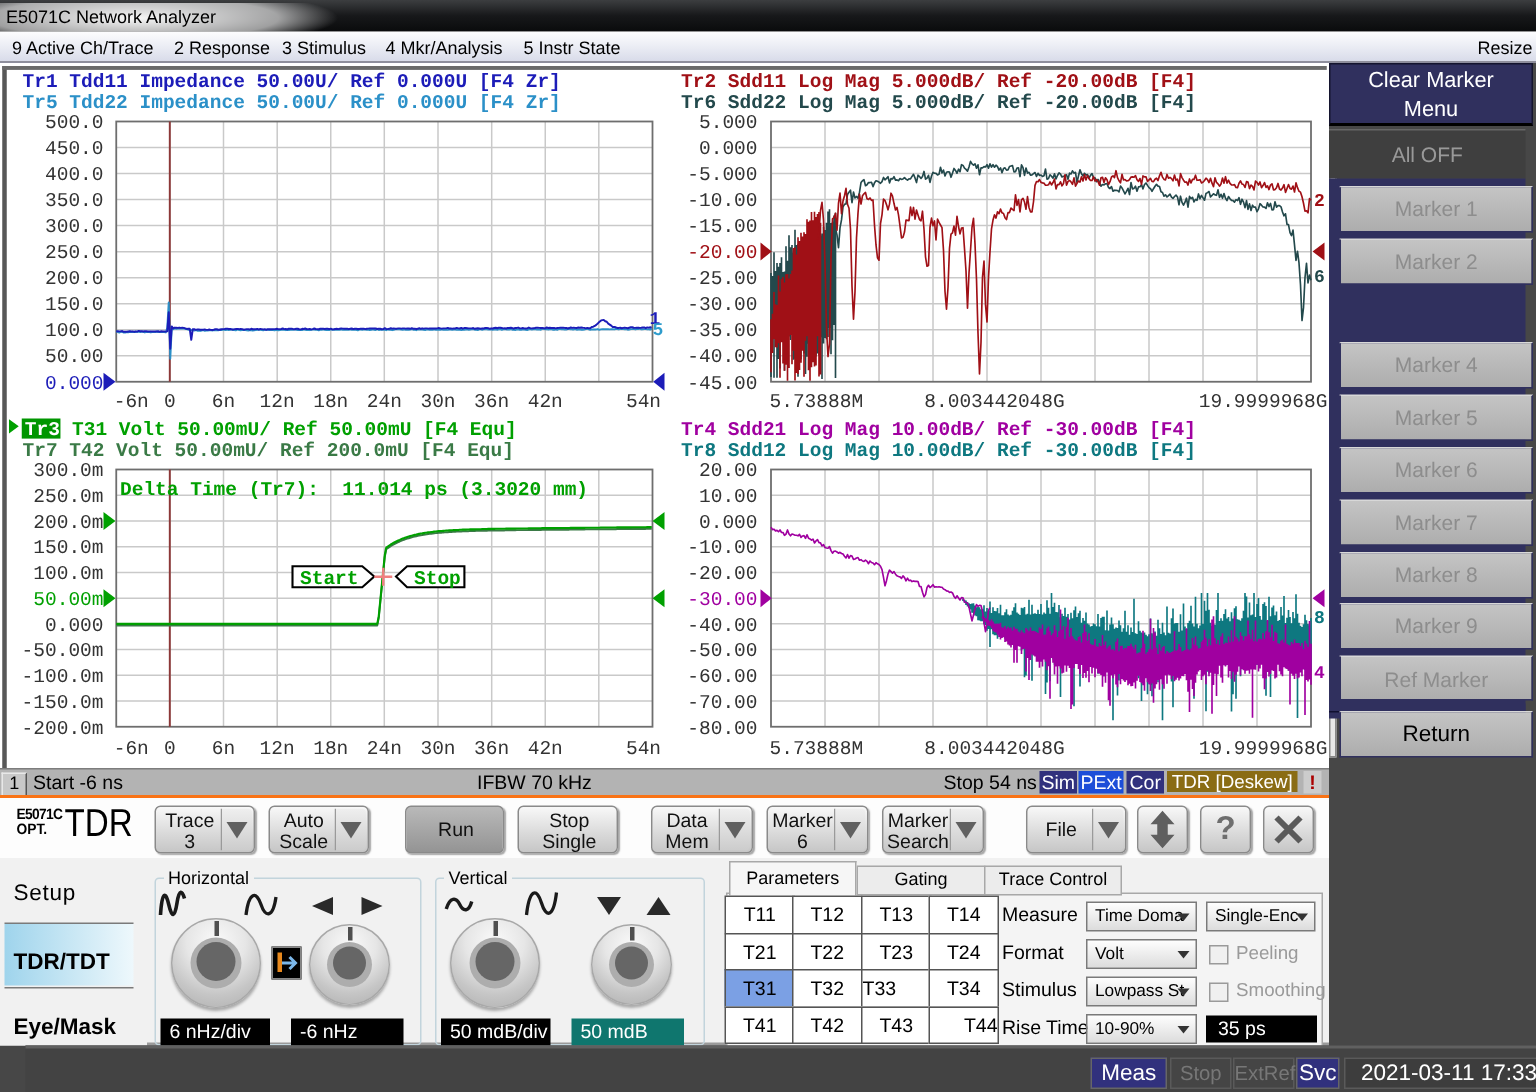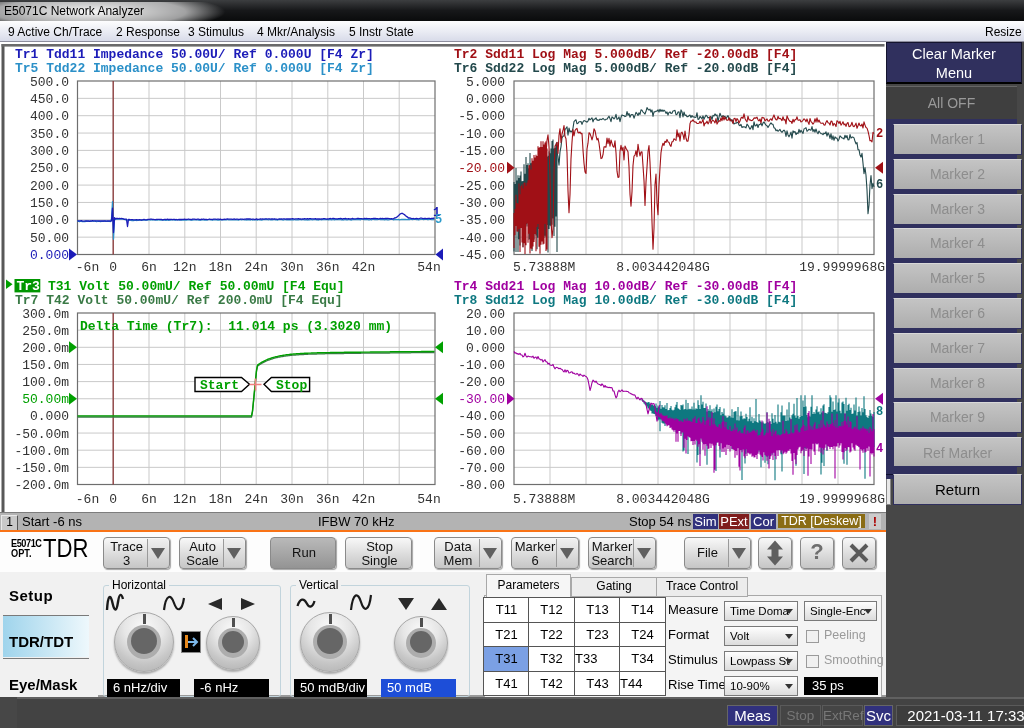--- a/index.html
+++ b/index.html
@@ -218,38 +218,37 @@
       <path d="M249.5 342.5 h12 M255.5 336.5 v12" stroke="#f08080" stroke-width="1.6" fill="none"></path>
     </svg>
   </div>
 <div class="abs" style="left:886px;top:42px;width:138px;height:655px;background:#474747">
     <div style="position:absolute;left:2;top:0;width:136px;height:42px;background:#30305e;border:1px solid #14142e;border-bottom:2px solid #000;box-sizing:border-box;color:#fff;font-size:14.5px;text-align:center;line-height:19px;padding-top:2px">Clear Marker<br>Menu</div>
     <div style="position:absolute;left:1;top:44px;width:5px;height:419px;background:#e8e8e8;border:1px solid #888;box-sizing:border-box"></div>
     <div style="position:absolute;left:7;top:44px;width:131px;height:33px;background:#3f3f3f;border-top:1px solid #666;box-sizing:border-box;color:#999;font-size:14px;text-align:center;line-height:33px">All OFF</div>
     <div style="position:absolute;left:7;top:77px;width:131px;height:360px;background:#30305e"></div>
     <div class="mbtn" style="top:82px">Marker 1</div>
     <div class="mbtn" style="top:117px">Marker 2</div>
-    <div class="mbtn" style="top:152px">Marker 3</div>
     <div class="mbtn" style="top:186px">Marker 4</div>
     <div class="mbtn" style="top:221px">Marker 5</div>
     <div class="mbtn" style="top:256px">Marker 6</div>
     <div class="mbtn" style="top:291px">Marker 7</div>
     <div class="mbtn" style="top:326px">Marker 8</div>
     <div class="mbtn" style="top:360px">Marker 9</div>
     <div class="mbtn" style="top:395px;height:30px;line-height:30px">Ref Marker</div>
     <div style="position:absolute;left:7;top:427px;width:131px;height:5px;background:#30305e;border-bottom:1px solid #101030"></div>
     <div class="mbtn" style="top:432px;color:#000;font-size:15px">Return</div>
   </div>
 <div class="abs" style="left:0;top:512px;width:886px;height:18px;background:#b3b3b3;border-top:1px solid #7d7d7d;box-sizing:border-box;font-size:13px;color:#000">
   <div class="abs" style="left:1px;top:2px;width:15px;height:14px;background:#c8c8c8;border:1px solid;border-color:#e8e8e8 #555 #555 #e8e8e8;font-size:12px;text-align:center;line-height:13px">1</div>
   <span class="abs" style="left:22px;top:1px">Start -6 ns</span>
   <span class="abs" style="left:318px;top:1px">IFBW 70 kHz</span>
   <span class="abs" style="left:629px;top:1px">Stop 54 ns</span>
   <span class="abs" style="left:693px;top:1px;width:25px;background:#31317d;color:#fff;text-align:center;font-size:13px">Sim</span>
-  <span class="abs" style="left:719px;top:1px;width:30px;background:#7f1d1d;color:#fff;text-align:center;font-size:13px">PExt</span>
+  <span class="abs" style="left:719px;top:1px;width:30px;background:#1d4ed8;color:#fff;text-align:center;font-size:13px">PExt</span>
   <span class="abs" style="left:751px;top:1px;width:25px;background:#31317d;color:#fff;text-align:center;font-size:13px">Cor</span>
   <span class="abs" style="left:778px;top:1px;width:87px;background:#8a6c14;color:#fff;text-align:center;font-size:12.5px">TDR [Deskew]</span>
   <span class="abs" style="left:869px;top:1px;width:12px;background:#cccccc;color:#a00;text-align:center;font-size:13px;font-weight:bold">!</span>
 </div>
 <div class="abs" style="left:0;top:530px;width:886px;height:42px;background:#fdfdfd;border-top:2px solid #f97316;box-sizing:border-box">
     <div style="position:absolute;left:11px;top:7px;font-weight:bold;font-size:10px;line-height:10px;letter-spacing:-0.5px;transform:scaleX(.92);transform-origin:left">E5071C<br><span style="letter-spacing:0">OPT.</span></div>
     <div style="position:absolute;left:43px;top:3px;font-size:26px;line-height:26px;transform:scale(.85,1);transform-origin:left">TDR</div>
     <div style="position:absolute;left:103px;top:5px;width:67px;height:32px;background:linear-gradient(#f8f8f8,#d9d9d9 60%,#c6c6c6);border:1px solid #8a8a8a;border-radius:4px;box-shadow:1px 1px 1px rgba(0,0,0,.35);box-sizing:border-box">
       <div style="position:absolute;left:0;top:0;width:45px;height:30px;padding-top:2px;line-height:14px;text-align:center;font-size:13px;color:#111">Trace<br>3</div>
       <div style="position:absolute;right:1px;top:1px;width:20px;height:28px;background:linear-gradient(#efefef,#cccccc);border-left:1px solid #9a9a9a;border-radius:0 3px 3px 0">
@@ -299,21 +298,21 @@
     </div>
     <div style="position:absolute;left:800px;top:5px;width:34px;height:32px;background:linear-gradient(#f8f8f8,#d9d9d9 60%,#c6c6c6);border:1px solid #8a8a8a;border-radius:4px;box-shadow:1px 1px 1px rgba(0,0,0,.35);box-sizing:border-box;text-align:center;font-size:22px;font-weight:bold;color:#6e6e6e;line-height:28px">?</div>
     <div style="position:absolute;left:842px;top:5px;width:34px;height:32px;background:linear-gradient(#f8f8f8,#d9d9d9 60%,#c6c6c6);border:1px solid #8a8a8a;border-radius:4px;box-shadow:1px 1px 1px rgba(0,0,0,.35);box-sizing:border-box">
       <svg width="22" height="22" viewBox="0 0 22 22" style="position:absolute;left:5px;top:4px">
         <path d="M3 3 L19 19 M19 3 L3 19" stroke="#5a5a5a" stroke-width="4"></path>
       </svg>
     </div>
   </div>
 <div class="abs" style="left:0;top:572px;width:886px;height:125px;background:#f1f1f1;border-bottom:2px solid #9a9a9a;box-sizing:border-box">
   <div class="abs" style="left:0;top:0;width:98px;height:125px;background:#f1f1f1">
-      <div style="position:absolute;left:9px;top:15px;font-size:15px;font-weight:bold;letter-spacing:.5px">Setup</div>
+      <div style="position:absolute;left:9px;top:15px;font-size:15px;font-weight:normal;letter-spacing:.5px">Setup</div>
       <div style="position:absolute;left:3px;top:43px;width:86px;height:1px;background:#7a7a7a"></div>
       <div style="position:absolute;left:3px;top:44px;width:86px;height:41px;background:linear-gradient(90deg,#9fd4ec,#eef8fc)"></div>
       <div style="position:absolute;left:9px;top:61px;font-size:15px;font-weight:bold">TDR/TDT</div>
       <div style="position:absolute;left:3px;top:86px;width:86px;height:1px;background:#7a7a7a"></div>
       <div style="position:absolute;left:9px;top:104px;font-size:15px;font-weight:bold">Eye/Mask</div>
     </div>
   <fieldset style="position:absolute;left:103px;top:6px;width:176px;height:117px;border:1px solid #c2d4dc;border-radius:3px;margin:0;padding:0">
       <legend style="font-size:12px;color:#000;margin-left:5px;padding:0 3px">Horizontal</legend>
     </fieldset>
     <fieldset style="position:absolute;left:290px;top:6px;width:178px;height:117px;border:1px solid #c2d4dc;border-radius:3px;margin:0;padding:0">
@@ -353,41 +352,41 @@
     <div style="position:absolute;left:419.5px;top:46px;width:3px;height:9px;background:#4f4f4f"></div>
     <div style="position:absolute;left:181px;top:59px;width:20px;height:22px;background:#000;border:1px solid #888;box-sizing:border-box">
       <div style="position:absolute;left:3px;top:3px;width:3px;height:13px;background:#e8891d"></div>
       <svg width="12" height="12" viewBox="0 0 12 12" style="position:absolute;left:6px;top:4px">
         <path d="M0 6 H9 M5 2 L9 6 L5 10" stroke="#7cb8ea" stroke-width="2" fill="none"></path>
       </svg>
     </div>
     <div style="position:absolute;left:107px;top:107px;width:73px;height:18px;background:#000;color:#fff;font-size:13px;line-height:18px;padding-left:6px;box-sizing:border-box">6 nHz/div</div>
     <div style="position:absolute;left:194px;top:107px;width:75px;height:18px;background:#000;color:#fff;font-size:13px;line-height:18px;padding-left:6px;box-sizing:border-box">-6 nHz</div>
     <div style="position:absolute;left:294px;top:107px;width:73px;height:18px;background:#000;color:#fff;font-size:13px;line-height:18px;padding-left:6px;box-sizing:border-box">50 mdB/div</div>
-    <div style="position:absolute;left:381px;top:107px;width:75px;height:18px;background:#1d4ed8;color:#fff;font-size:13px;line-height:18px;padding-left:6px;box-sizing:border-box">50 mdB</div>
+    <div style="position:absolute;left:381px;top:107px;width:75px;height:18px;background:#0f766e;color:#fff;font-size:13px;line-height:18px;padding-left:6px;box-sizing:border-box">50 mdB</div>
   <div style="position:absolute;left:484px;top:23px;width:398px;height:103px;background:#f4f4f4;border:1px solid #a8a8a8;box-sizing:border-box"></div>
     <div style="position:absolute;left:486px;top:2px;width:83px;height:22px;background:#f6f6f6;border:1px solid #a8a8a8;border-bottom:none;font-size:12px;text-align:center;line-height:21px">Parameters</div>
     <div style="position:absolute;left:571px;top:5px;width:84px;height:18px;background:#ececec;border:1px solid #a8a8a8;font-size:12px;text-align:center;line-height:17px">Gating</div>
     <div style="position:absolute;left:656px;top:5px;width:90px;height:18px;background:#ececec;border:1px solid #a8a8a8;font-size:12px;text-align:center;line-height:17px">Trace Control</div>
     <div style="position:absolute;left:483px;top:25.0px;width:47px;height:25.5px;background:#fff;border:1px solid #555;box-sizing:border-box;font-size:13px;text-align:center;line-height:24px">T11</div>
     <div style="position:absolute;left:528px;top:25.0px;width:47px;height:25.5px;background:#fff;border:1px solid #555;box-sizing:border-box;font-size:13px;text-align:center;line-height:24px">T12</div>
     <div style="position:absolute;left:574px;top:25.0px;width:47px;height:25.5px;background:#fff;border:1px solid #555;box-sizing:border-box;font-size:13px;text-align:center;line-height:24px">T13</div>
     <div style="position:absolute;left:619px;top:25.0px;width:47px;height:25.5px;background:#fff;border:1px solid #555;box-sizing:border-box;font-size:13px;text-align:center;line-height:24px">T14</div>
     <div style="position:absolute;left:483px;top:49.5px;width:47px;height:25.5px;background:#fff;border:1px solid #555;box-sizing:border-box;font-size:13px;text-align:center;line-height:24px">T21</div>
     <div style="position:absolute;left:528px;top:49.5px;width:47px;height:25.5px;background:#fff;border:1px solid #555;box-sizing:border-box;font-size:13px;text-align:center;line-height:24px">T22</div>
     <div style="position:absolute;left:574px;top:49.5px;width:47px;height:25.5px;background:#fff;border:1px solid #555;box-sizing:border-box;font-size:13px;text-align:center;line-height:24px">T23</div>
     <div style="position:absolute;left:619px;top:49.5px;width:47px;height:25.5px;background:#fff;border:1px solid #555;box-sizing:border-box;font-size:13px;text-align:center;line-height:24px">T24</div>
     <div style="position:absolute;left:483px;top:74.0px;width:47px;height:25.5px;background:#7ba0e4;border:1px solid #555;box-sizing:border-box;font-size:13px;text-align:center;line-height:24px">T31</div>
     <div style="position:absolute;left:528px;top:74.0px;width:47px;height:25.5px;background:#fff;border:1px solid #555;box-sizing:border-box;font-size:13px;text-align:center;line-height:24px">T32</div>
     <div style="position:absolute;left:574px;top:74.0px;width:47px;height:25.5px;background:#fff;border:1px solid #555;box-sizing:border-box;font-size:13px;text-align:left;line-height:24px">T33</div>
     <div style="position:absolute;left:619px;top:74.0px;width:47px;height:25.5px;background:#fff;border:1px solid #555;box-sizing:border-box;font-size:13px;text-align:center;line-height:24px">T34</div>
     <div style="position:absolute;left:483px;top:98.5px;width:47px;height:25.5px;background:#fff;border:1px solid #555;box-sizing:border-box;font-size:13px;text-align:center;line-height:24px">T41</div>
     <div style="position:absolute;left:528px;top:98.5px;width:47px;height:25.5px;background:#fff;border:1px solid #555;box-sizing:border-box;font-size:13px;text-align:center;line-height:24px">T42</div>
     <div style="position:absolute;left:574px;top:98.5px;width:47px;height:25.5px;background:#fff;border:1px solid #555;box-sizing:border-box;font-size:13px;text-align:center;line-height:24px">T43</div>
-    <div style="position:absolute;left:619px;top:98.5px;width:47px;height:25.5px;background:#fff;border:1px solid #555;box-sizing:border-box;font-size:13px;text-align:left;line-height:24px">T44</div>
+    <div style="position:absolute;left:619px;top:98.5px;width:47px;height:25.5px;background:#fff;border:1px solid #555;box-sizing:border-box;font-size:13px;text-align:right;line-height:24px">T44</div>
     <div style="position:absolute;left:668px;top:30px;font-size:13px">Measure</div>
     <div style="position:absolute;left:668px;top:55px;font-size:13px">Format</div>
     <div style="position:absolute;left:668px;top:80px;font-size:13px">Stimulus</div>
     <div style="position:absolute;left:668px;top:105px;font-size:13px">Rise Time</div>
     <div style="position:absolute;left:724px;top:29px;width:74px;height:20px;background:linear-gradient(#fefefe,#dcdcdc);border:1px solid #7a7a7a;box-sizing:border-box;font-size:11.5px;line-height:18px;padding:0 14px 0 5px;overflow:hidden;white-space:nowrap">Time Doma<div style="position:absolute;right:4px;top:7px;width:0;height:0;border:4px solid transparent;border-top:5px solid #333;border-bottom:none"></div></div>
     <div style="position:absolute;left:804px;top:29px;width:73px;height:20px;background:linear-gradient(#fefefe,#dcdcdc);border:1px solid #7a7a7a;box-sizing:border-box;font-size:11.5px;line-height:18px;padding:0 14px 0 5px;overflow:hidden;white-space:nowrap">Single-Enc<div style="position:absolute;right:4px;top:7px;width:0;height:0;border:4px solid transparent;border-top:5px solid #333;border-bottom:none"></div></div>
     <div style="position:absolute;left:724px;top:54px;width:74px;height:20px;background:linear-gradient(#fefefe,#dcdcdc);border:1px solid #7a7a7a;box-sizing:border-box;font-size:11.5px;line-height:18px;padding:0 14px 0 5px;overflow:hidden;white-space:nowrap">Volt<div style="position:absolute;right:4px;top:7px;width:0;height:0;border:4px solid transparent;border-top:5px solid #333;border-bottom:none"></div></div>
     <div style="position:absolute;left:724px;top:79px;width:74px;height:20px;background:linear-gradient(#fefefe,#dcdcdc);border:1px solid #7a7a7a;box-sizing:border-box;font-size:11.5px;line-height:18px;padding:0 14px 0 5px;overflow:hidden;white-space:nowrap">Lowpass St<div style="position:absolute;right:4px;top:7px;width:0;height:0;border:4px solid transparent;border-top:5px solid #333;border-bottom:none"></div></div>
     <div style="position:absolute;left:724px;top:104px;width:74px;height:20px;background:linear-gradient(#fefefe,#dcdcdc);border:1px solid #7a7a7a;box-sizing:border-box;font-size:11.5px;line-height:18px;padding:0 14px 0 5px;overflow:hidden;white-space:nowrap">10-90%<div style="position:absolute;right:4px;top:7px;width:0;height:0;border:4px solid transparent;border-top:5px solid #333;border-bottom:none"></div></div>
     <div style="position:absolute;left:806px;top:58px;width:13px;height:13px;background:#f0f0f0;border:1px solid #9a9a9a;box-sizing:border-box"></div>

